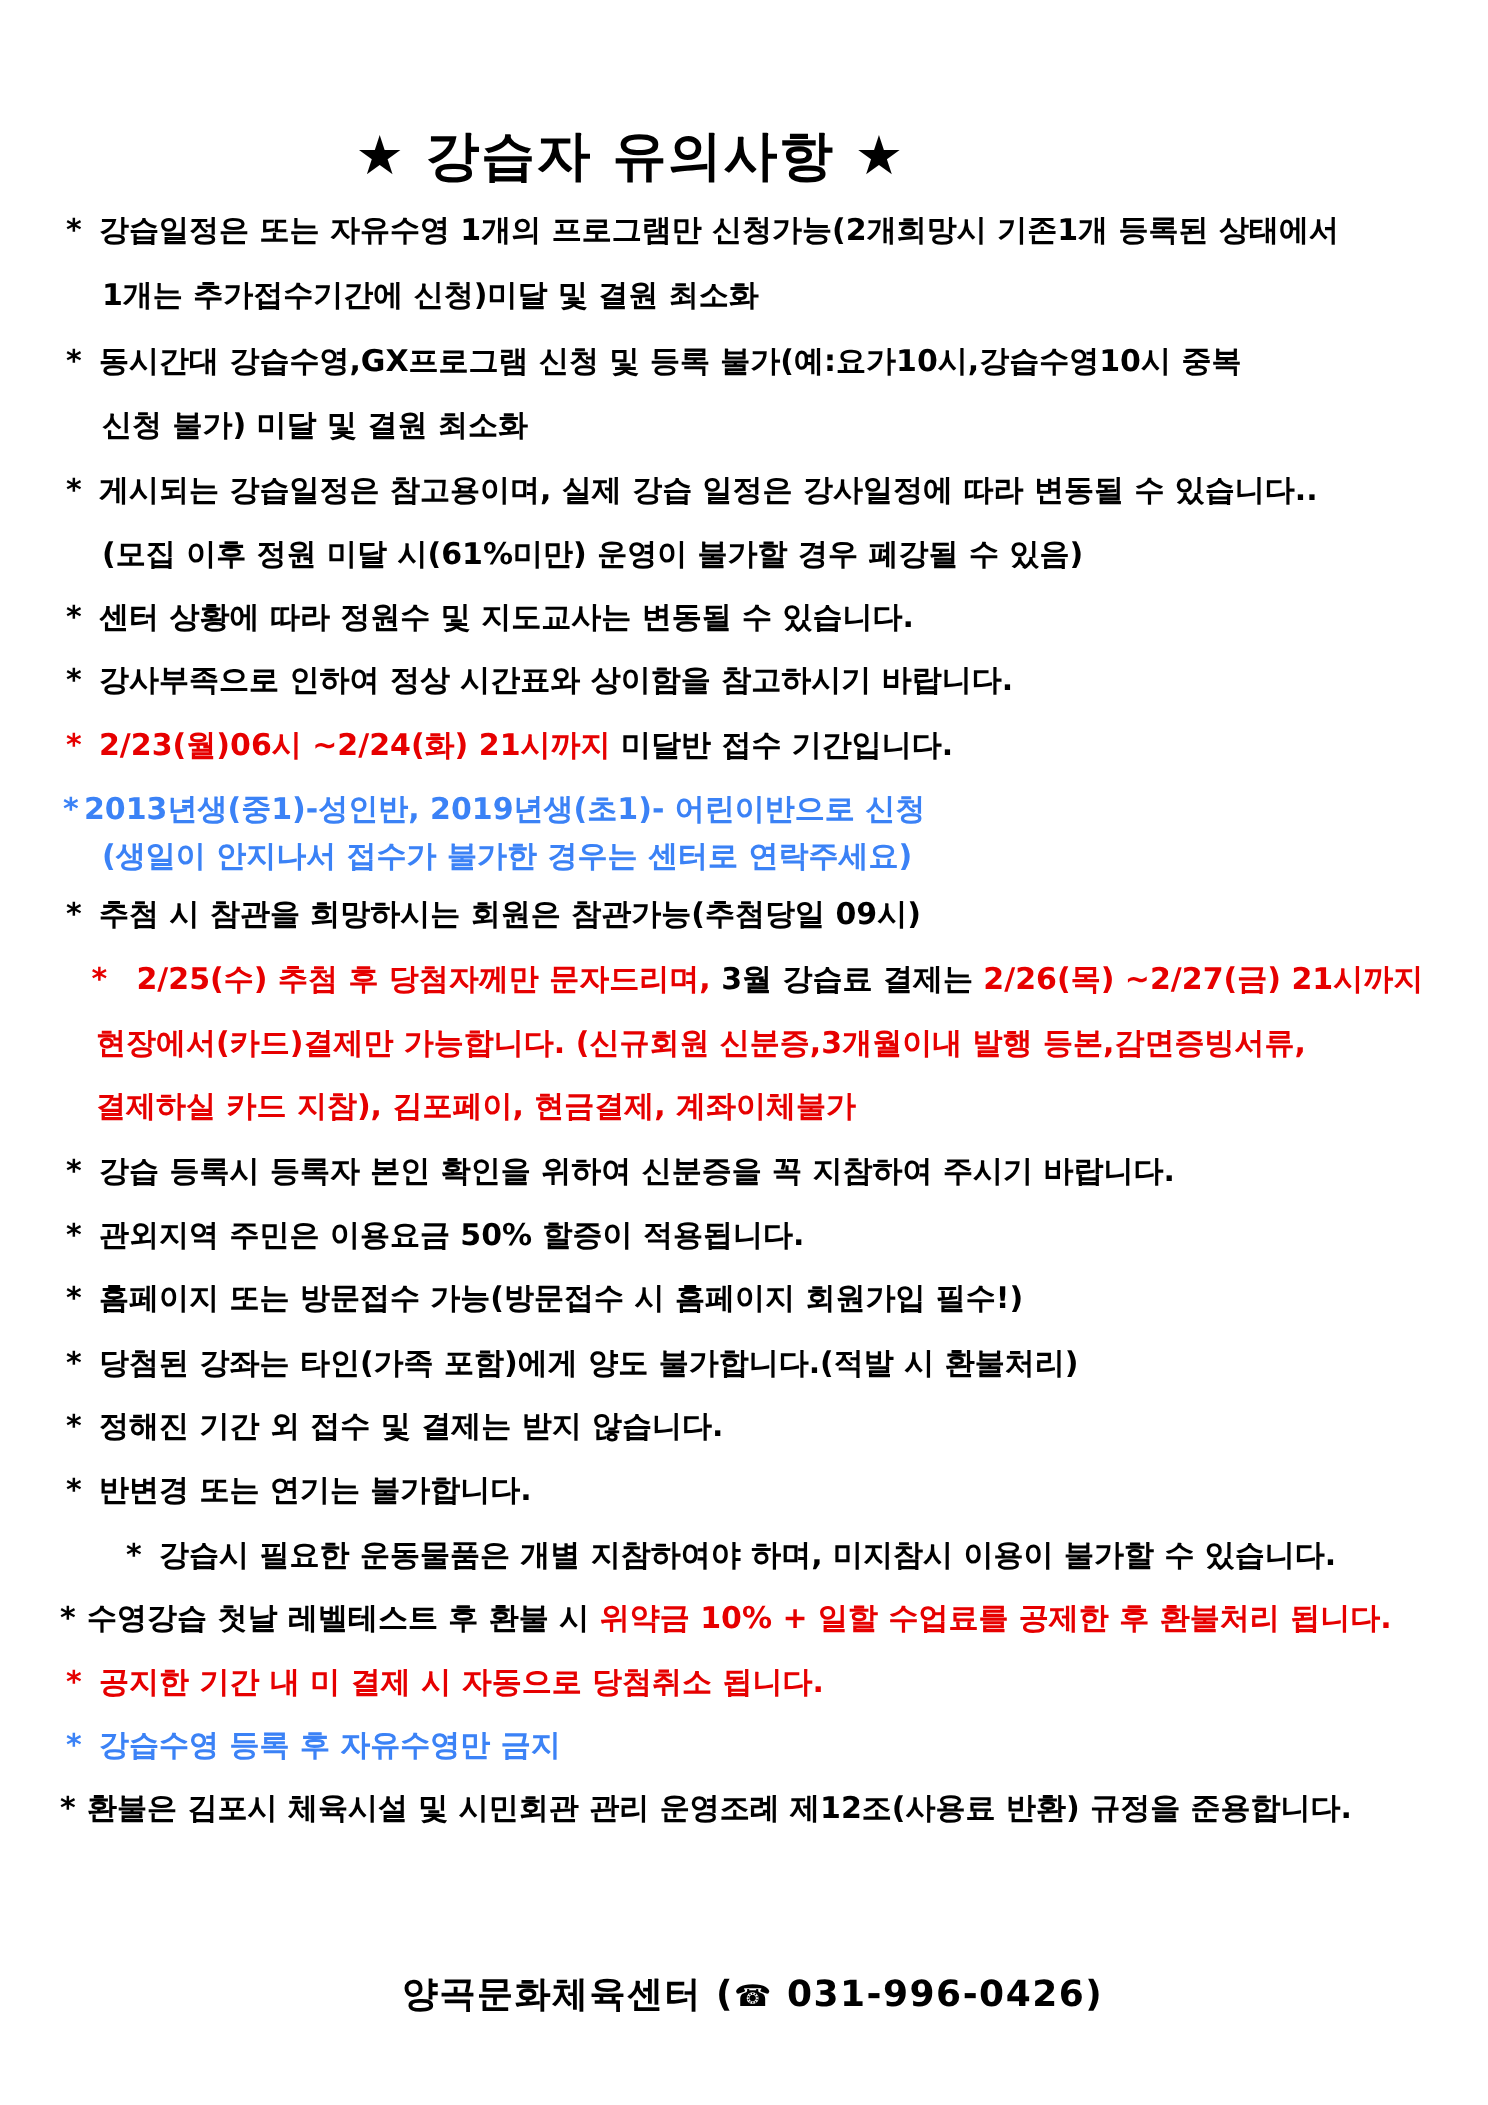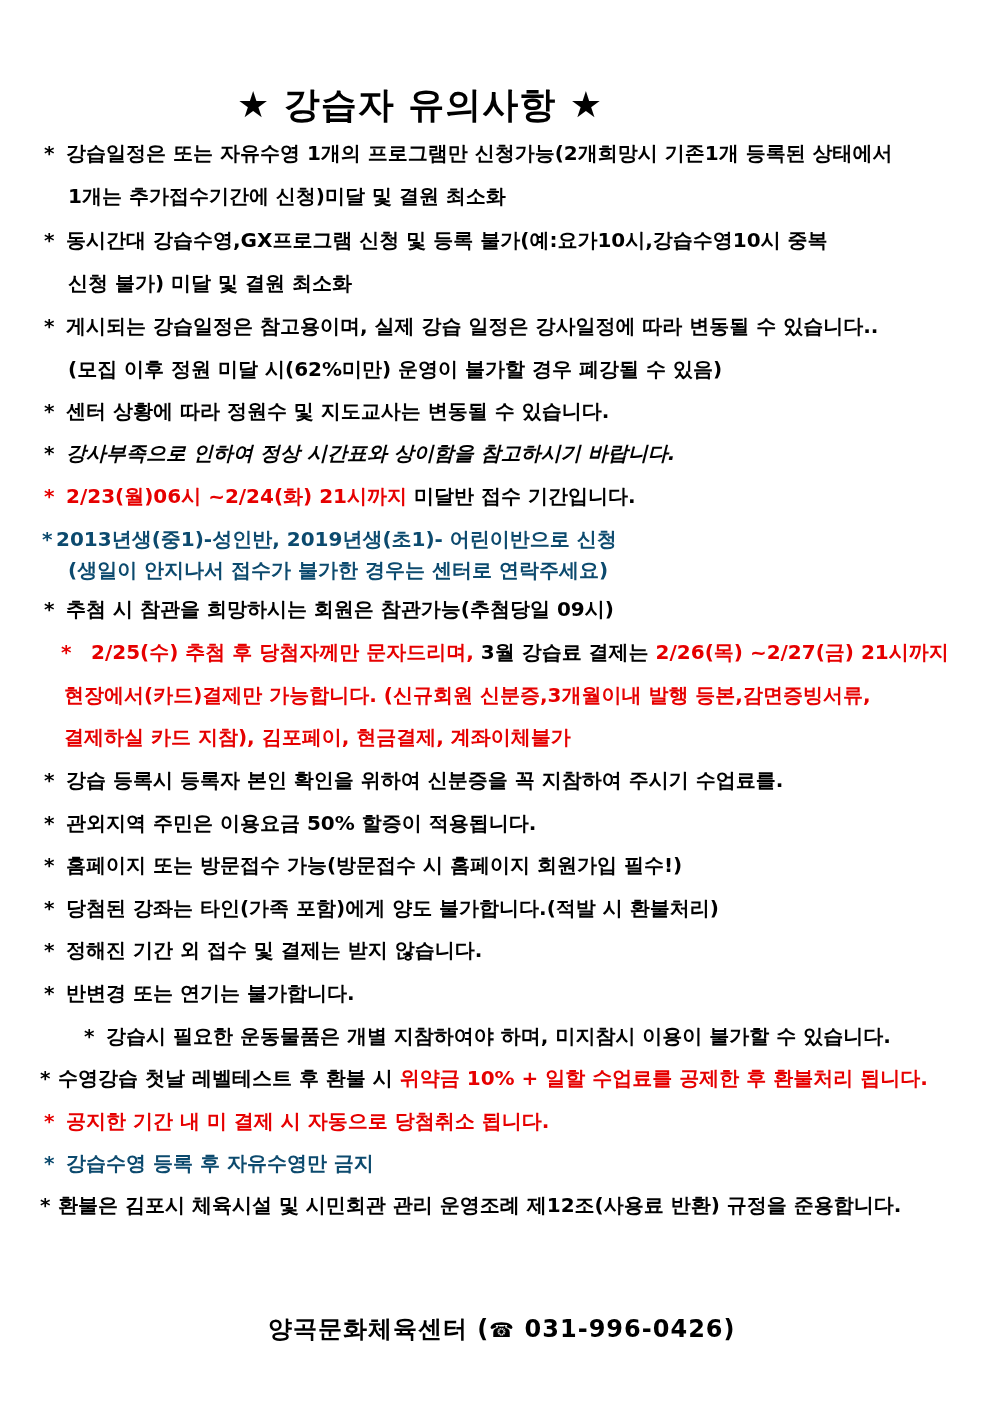--- a/index.html
+++ b/index.html
@@ -42,21 +42,21 @@
       line-height: 30px;
       height: 30px;
     }
     .bullet {
       display: inline-block;
       width: 22px;
       font-weight: bold;
     }
     .indent { padding-left: 24px; }
     .red { color: #e60000; }
-    .blue { color: #0c4a6e; }
+    .blue { color: #3b82f6; }
     .black { color: #000000; }
     .footer {
       position: absolute;
       top: 1312px;
       left: 268px;
       font-size: 24px;
       font-weight: bold;
       letter-spacing: 1px;
       line-height: 34px;
       white-space: nowrap;
@@ -81,28 +81,28 @@
     <span class="bullet">*</span><span>동시간대 강습수영,GX프로그램 신청 및 등록 불가(예:요가10시,강습수영10시 중복</span>
   </div>
   <div class="line black indent" style="top:130px;">
     <span>신청 불가) 미달 및 결원 최소화</span>
   </div>
 
   <div class="line black" style="top:173px;">
     <span class="bullet">*</span><span>게시되는 강습일정은 참고용이며, 실제 강습 일정은 강사일정에 따라 변동될 수 있습니다..</span>
   </div>
   <div class="line black indent" style="top:216px;">
-    <span>(모집 이후 정원 미달 시(62%미만) 운영이 불가할 경우 폐강될 수 있음)</span>
+    <span>(모집 이후 정원 미달 시(61%미만) 운영이 불가할 경우 폐강될 수 있음)</span>
   </div>
 
   <div class="line black" style="top:258px;">
     <span class="bullet">*</span><span>센터 상황에 따라 정원수 및 지도교사는 변동될 수 있습니다.</span>
   </div>
 
-  <div class="line black" style="top:300px;font-style:italic;">
+  <div class="line black" style="top:300px;">
     <span class="bullet">*</span><span>강사부족으로 인하여 정상 시간표와 상이함을 참고하시기 바랍니다.</span>
   </div>
 
   <div class="line" style="top:343px;">
     <span class="bullet red">*</span><span class="red">2/23(월)06시 ~2/24(화) 21시까지</span> <span class="black">미달반 접수 기간입니다.</span>
   </div>
 
   <div class="line blue" style="top:386px; left:-2px;">
     <span class="bullet" style="width:14px;">*</span><span>2013년생(중1)-성인반, 2019년생(초1)- 어린이반으로 신청</span>
   </div>
@@ -118,21 +118,21 @@
     <span class="bullet red" style="width:30px;">*</span><span class="red">2/25(수) 추첨 후 당첨자께만 문자드리며,</span> <span class="black">3월 강습료 결제는</span> <span class="red">2/26(목) ~2/27(금) 21시까지</span>
   </div>
   <div class="line red indent" style="top:542px; padding-left:20px;">
     <span>현장에서(카드)결제만 가능합니다. (신규회원 신분증,3개월이내 발행 등본,감면증빙서류,</span>
   </div>
   <div class="line red indent" style="top:584px; padding-left:20px;">
     <span>결제하실 카드 지참), 김포페이, 현금결제, 계좌이체불가</span>
   </div>
 
   <div class="line black" style="top:627px;">
-    <span class="bullet">*</span><span>강습 등록시 등록자 본인 확인을 위하여 신분증을 꼭 지참하여 주시기 수업료를.</span>
+    <span class="bullet">*</span><span>강습 등록시 등록자 본인 확인을 위하여 신분증을 꼭 지참하여 주시기 바랍니다.</span>
   </div>
 
   <div class="line black" style="top:670px;">
     <span class="bullet">*</span><span>관외지역 주민은 이용요금 50% 할증이 적용됩니다.</span>
   </div>
 
   <div class="line black" style="top:712px;">
     <span class="bullet">*</span><span>홈페이지 또는 방문접수 가능(방문접수 시 홈페이지 회원가입 필수!)</span>
   </div>
 

